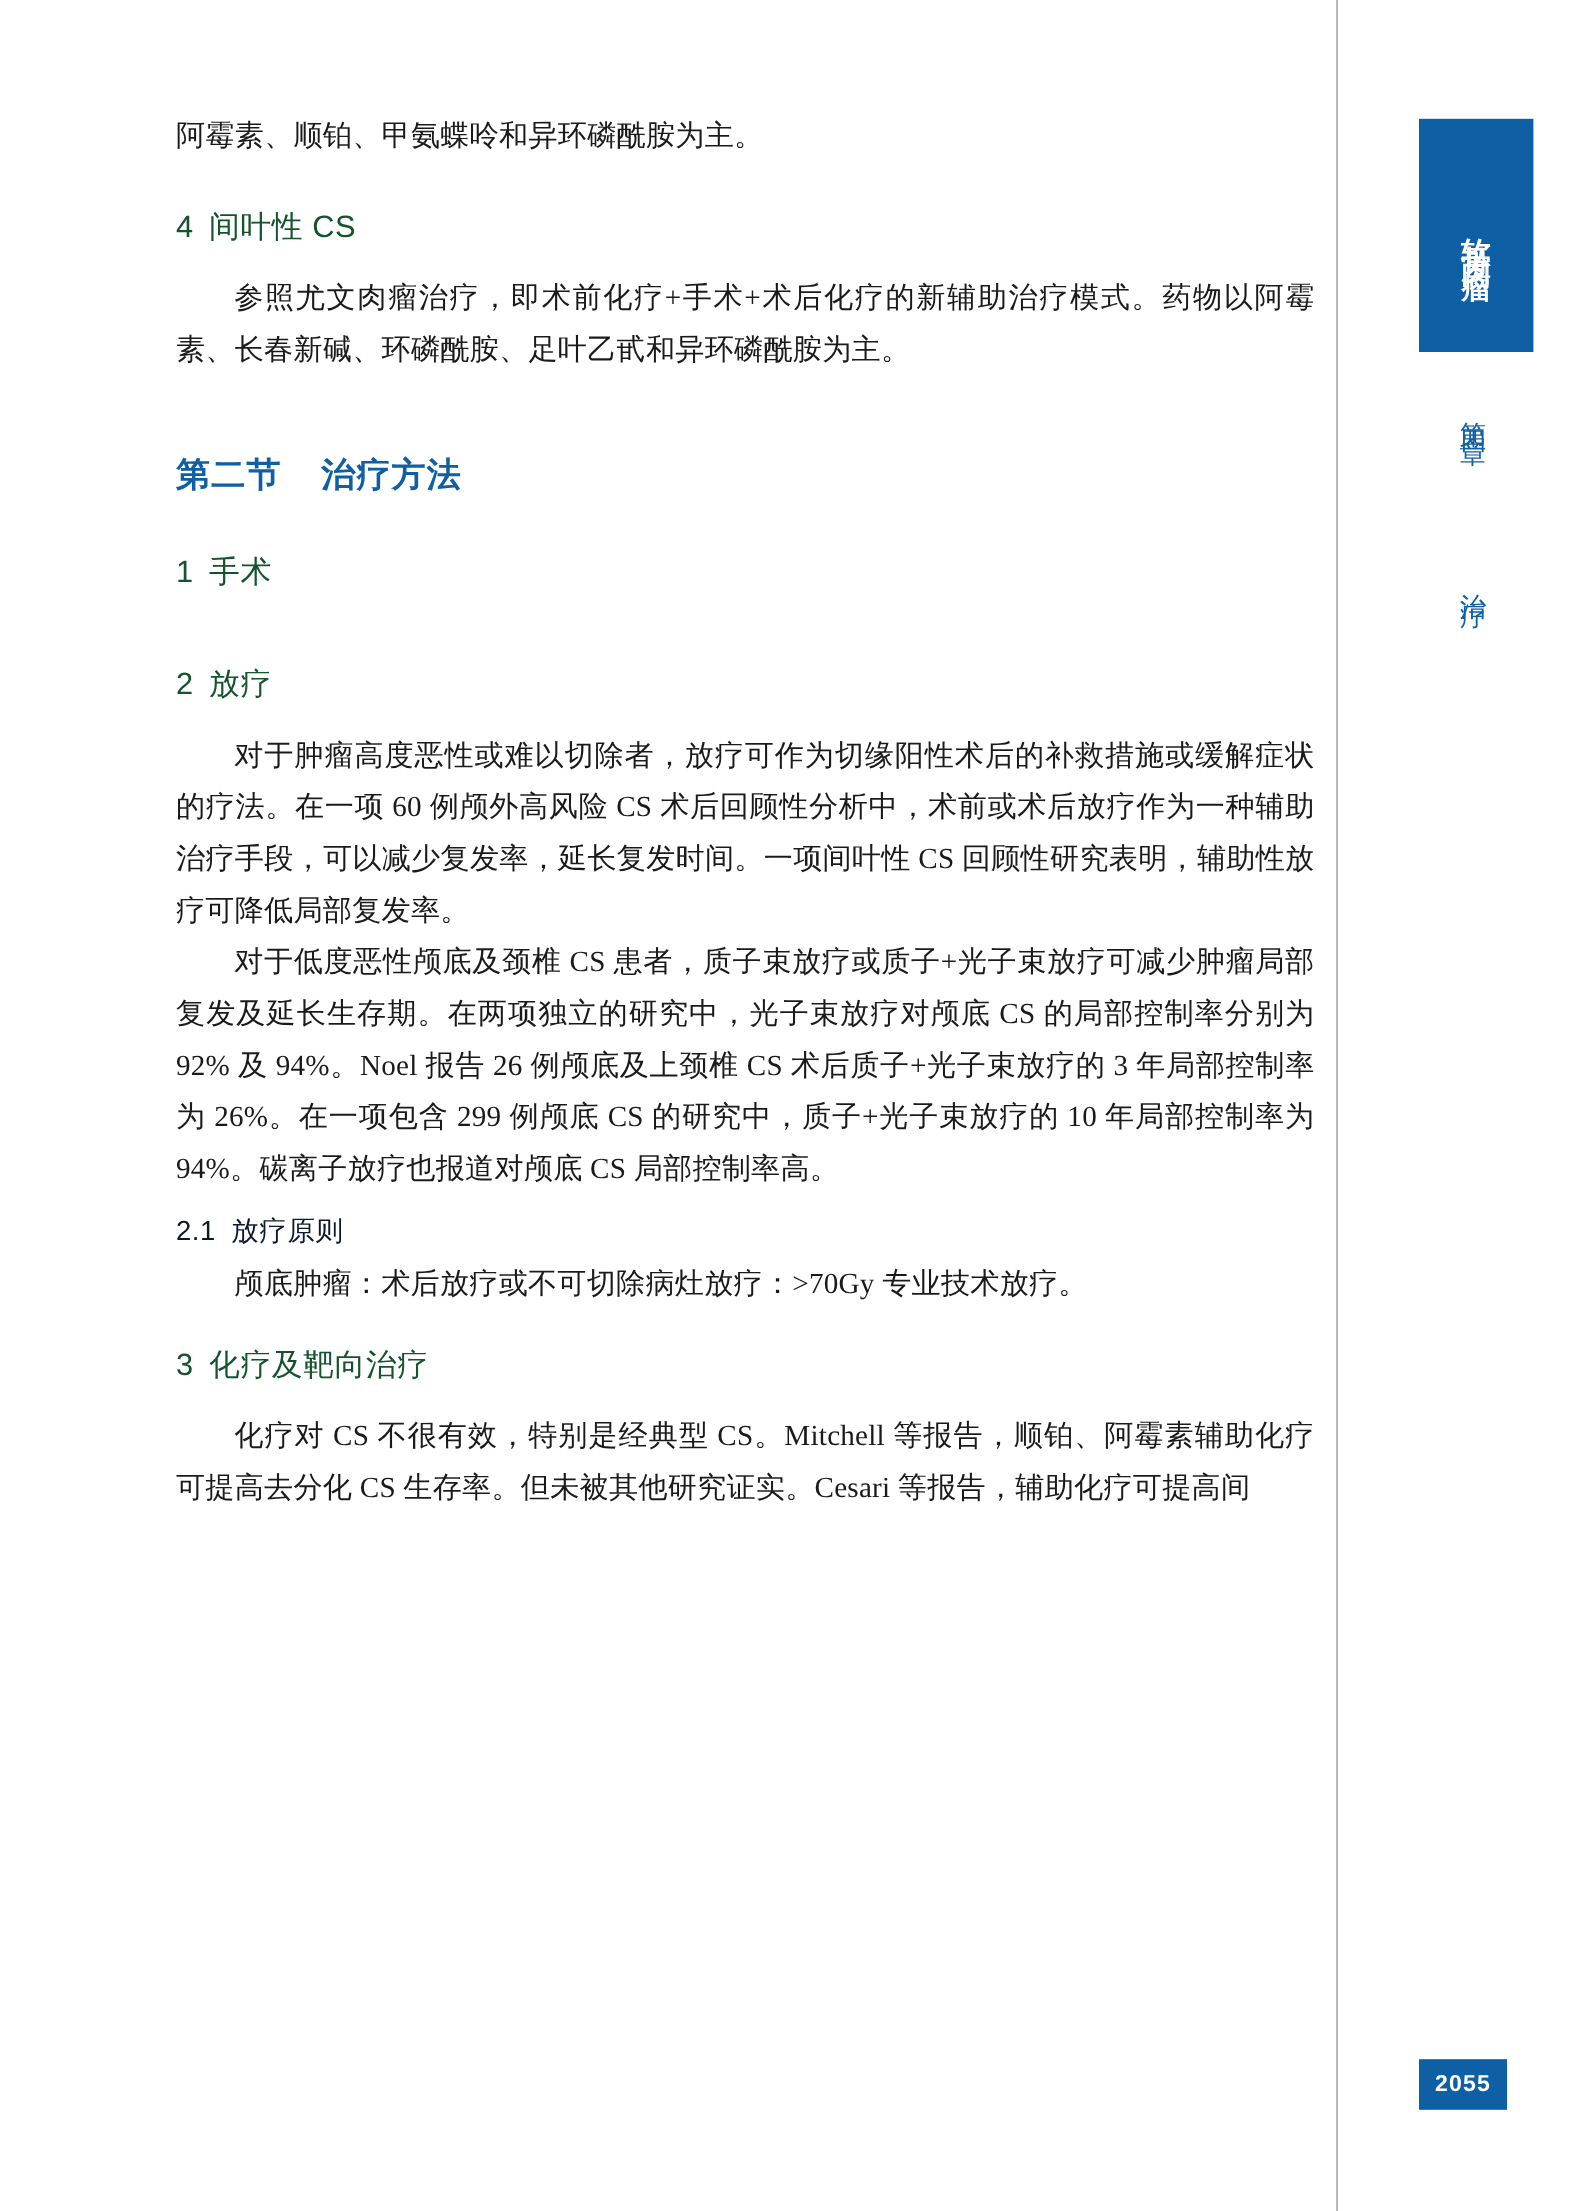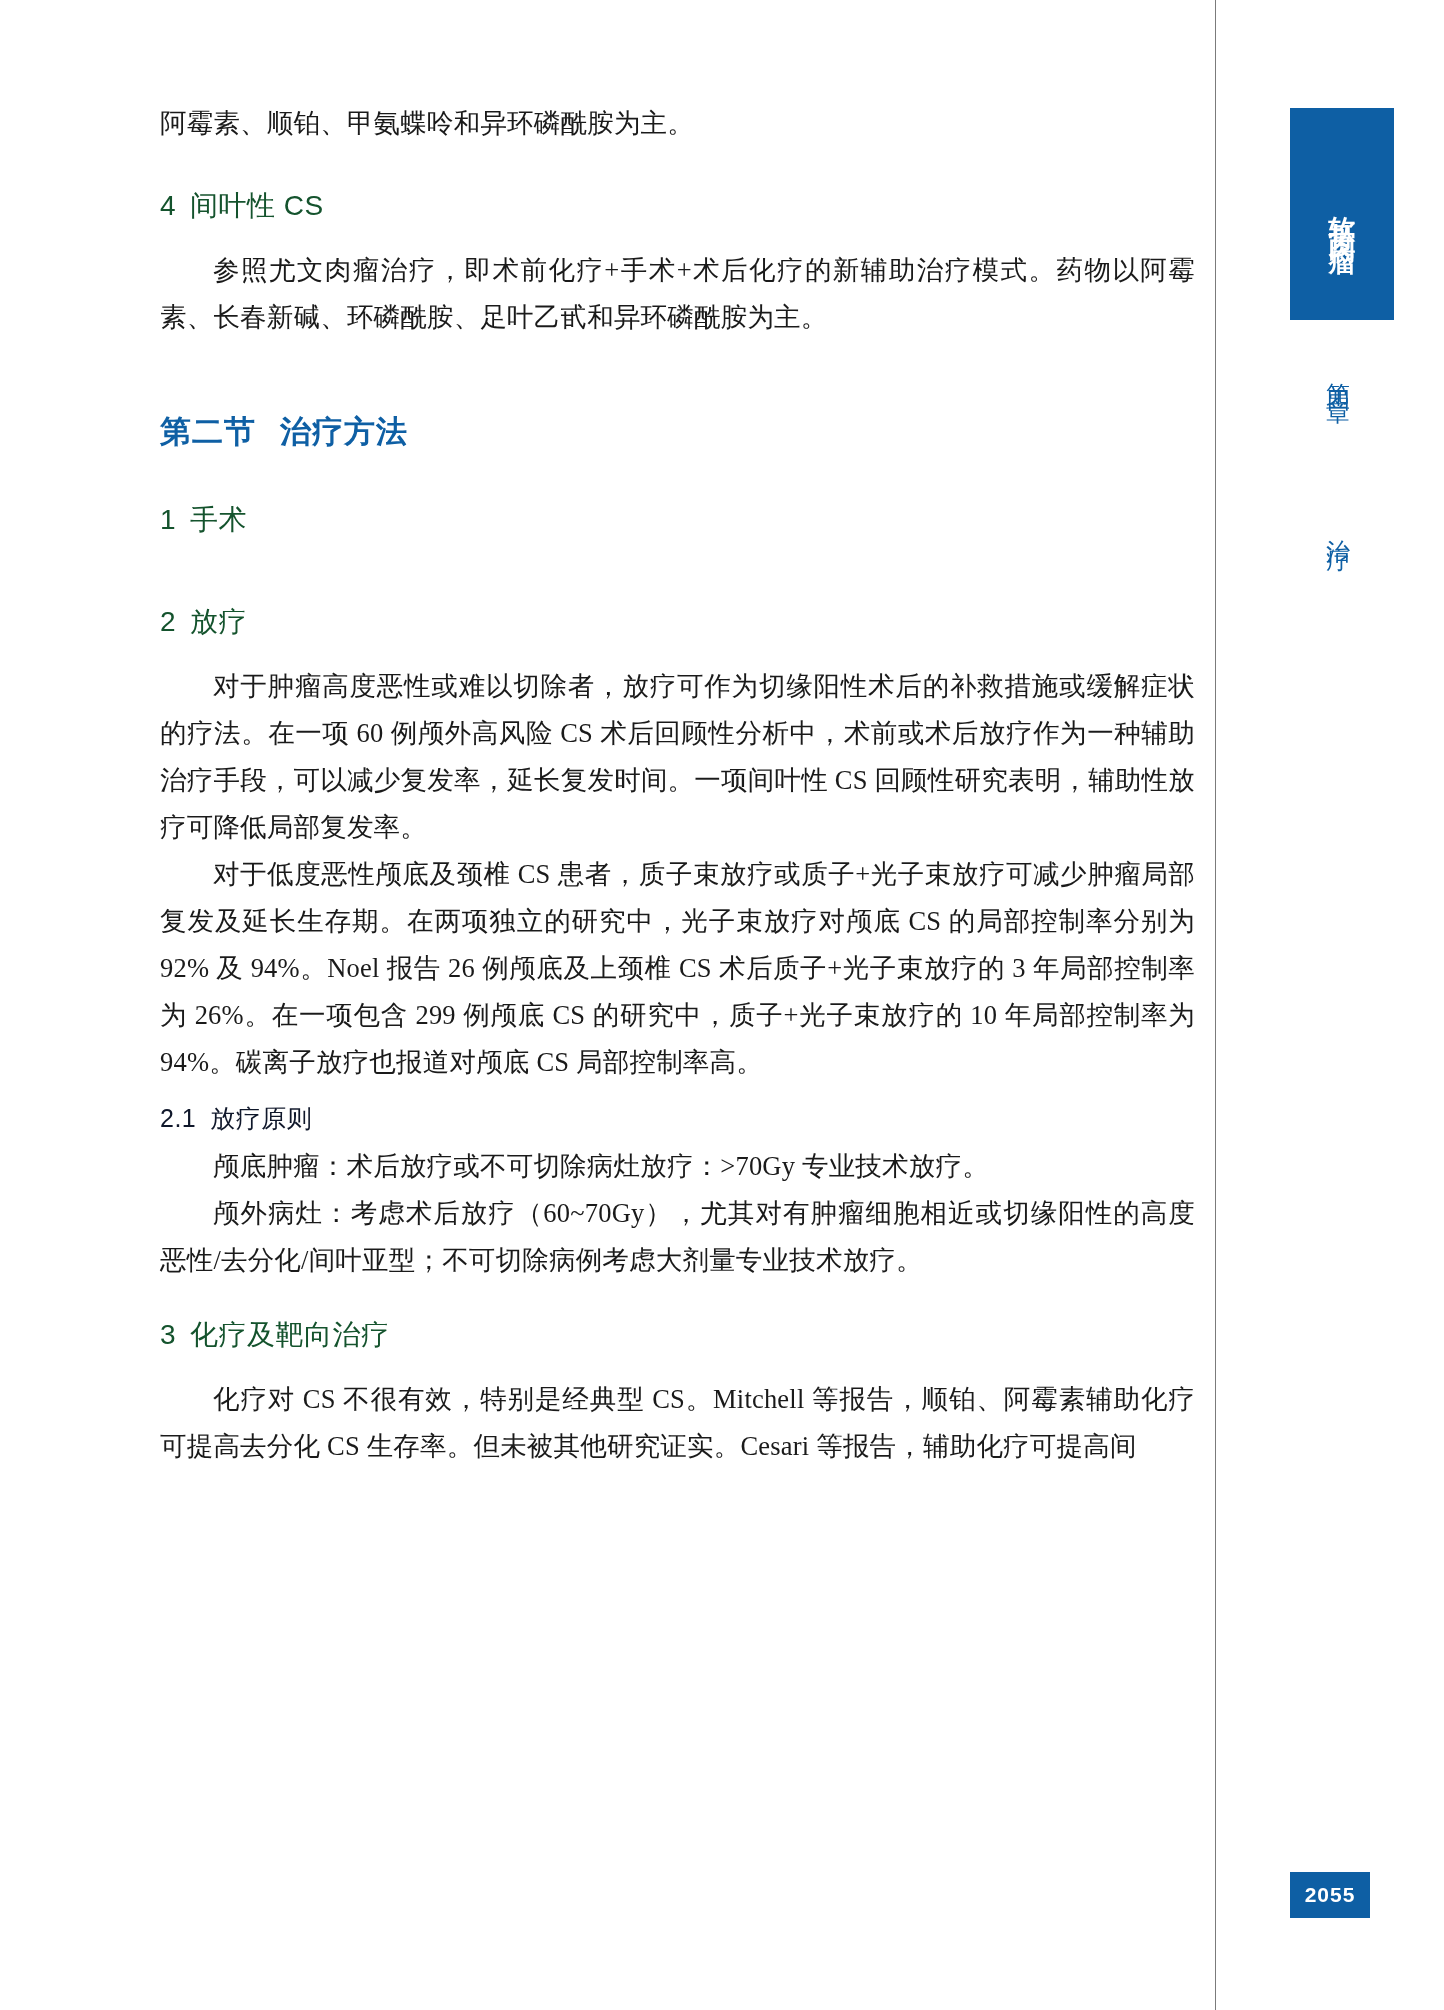--- a/index.html
+++ b/index.html
@@ -127,21 +127,21 @@
   }
   h4.sub-sub-heading {
     color: #0f172a;
     font-family: "Liberation Sans", sans-serif;
     font-weight: normal;
     font-size: 25px;
     margin: 0;
     letter-spacing: 0.5px;
   }
   .h-num { margin-right: 14px; }
-  .sec-num { margin-right: 24px; }
+  .sec-num { margin-right: 36px; }
 </style>
 </head>
 <body>
 
 <div class="page">
 
   <div class="vrule"></div>
 
   <div class="side-tab" id="side-tab-main">软骨肉瘤</div>
 
@@ -186,21 +186,20 @@
     <p class="body-text indent gap-s">对于低度恶性颅底及颈椎 CS 患者，质子束放疗或质子+光子束放疗可减少肿瘤局部复发及延长生存期。在两项独立的研究中，光子束放疗对颅底 CS 的局部控制率分别为 92% 及 94%。Noel 报告 26 例颅底及上颈椎 CS 术后质子+光子束放疗的 3 年局部控制率为 26%。在一项包含 299 例颅底 CS 的研究中，质子+光子束放疗的 10 年局部控制率为 94%。碳离子放疗也报道对颅底 CS 局部控制率高。</p>
 
     <div style="height:16px"></div>
     <h4 class="sub-sub-heading">
       <span class="h-num">2.1</span><span>放疗原则</span>
     </h4>
 
     <div style="height:8px"></div>
     <p class="body-text indent">颅底肿瘤：术后放疗或不可切除病灶放疗：&gt;70Gy 专业技术放疗。</p>
 
-    <p class="body-text indent">颅外病灶：考虑术后放疗（60~70Gy），尤其对有肿瘤细胞相近或切缘阳性的高度恶性/去分化/间叶亚型；不可切除病例考虑大剂量专业技术放疗。</p>
 
     <div style="height:32px"></div>
     <h3 class="sub-heading">
       <span class="h-num">3</span><span>化疗及靶向治疗</span>
     </h3>
 
     <div class="gap-m"></div>
     <p class="body-text indent">化疗对 CS 不很有效，特别是经典型 CS。Mitchell 等报告，顺铂、阿霉素辅助化疗可提高去分化 CS 生存率。但未被其他研究证实。Cesari 等报告，辅助化疗可提高间</p>
 
   </div>

